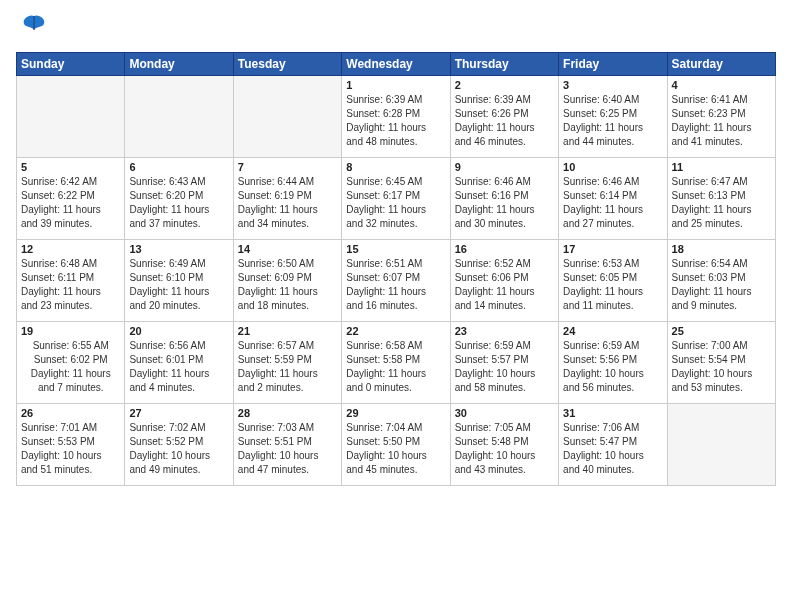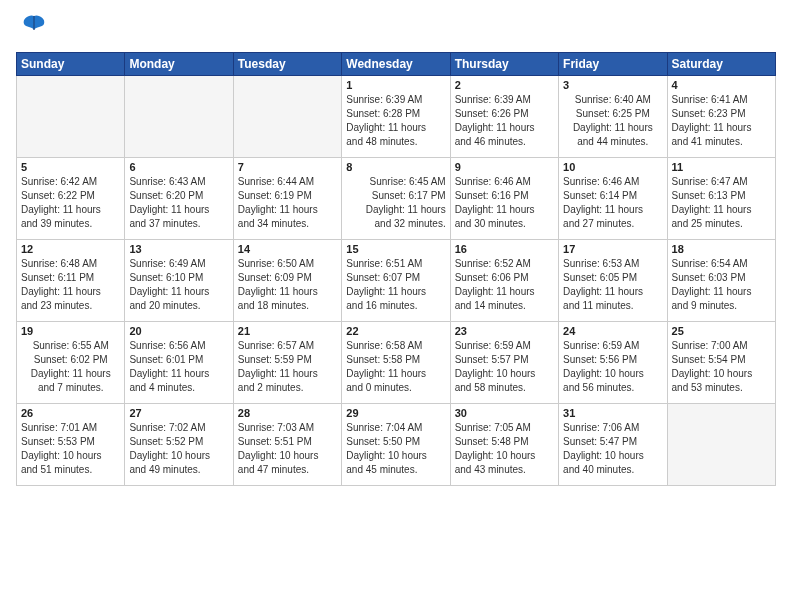--- a/index.html
+++ b/index.html
@@ -128,21 +128,21 @@
           </td>
           <td>
             <div class="day-num">2</div>
             <div class="day-info" style="white-space: pre-line;">Sunrise: 6:39 AM
 Sunset: 6:26 PM
 Daylight: 11 hours
 and 46 minutes.</div>
           </td>
           <td>
             <div class="day-num">3</div>
-            <div class="day-info" style="white-space: pre-line; text-align: center;">Sunrise: 6:40 AM
+            <div class="day-info" style="white-space: pre-line;">Sunrise: 6:40 AM
 Sunset: 6:25 PM
 Daylight: 11 hours
 and 44 minutes.</div>
           </td>
           <td>
             <div class="day-num">4</div>
             <div class="day-info" style="white-space: pre-line;">Sunrise: 6:41 AM
 Sunset: 6:23 PM
 Daylight: 11 hours
 and 41 minutes.</div>
@@ -165,21 +165,21 @@
           </td>
           <td>
             <div class="day-num">7</div>
             <div class="day-info" style="white-space: pre-line;">Sunrise: 6:44 AM
 Sunset: 6:19 PM
 Daylight: 11 hours
 and 34 minutes.</div>
           </td>
           <td>
             <div class="day-num">8</div>
-            <div class="day-info" style="white-space: pre-line; text-align: right;">Sunrise: 6:45 AM
+            <div class="day-info" style="white-space: pre-line;">Sunrise: 6:45 AM
 Sunset: 6:17 PM
 Daylight: 11 hours
 and 32 minutes.</div>
           </td>
           <td>
             <div class="day-num">9</div>
             <div class="day-info" style="white-space: pre-line;">Sunrise: 6:46 AM
 Sunset: 6:16 PM
 Daylight: 11 hours
 and 30 minutes.</div>

